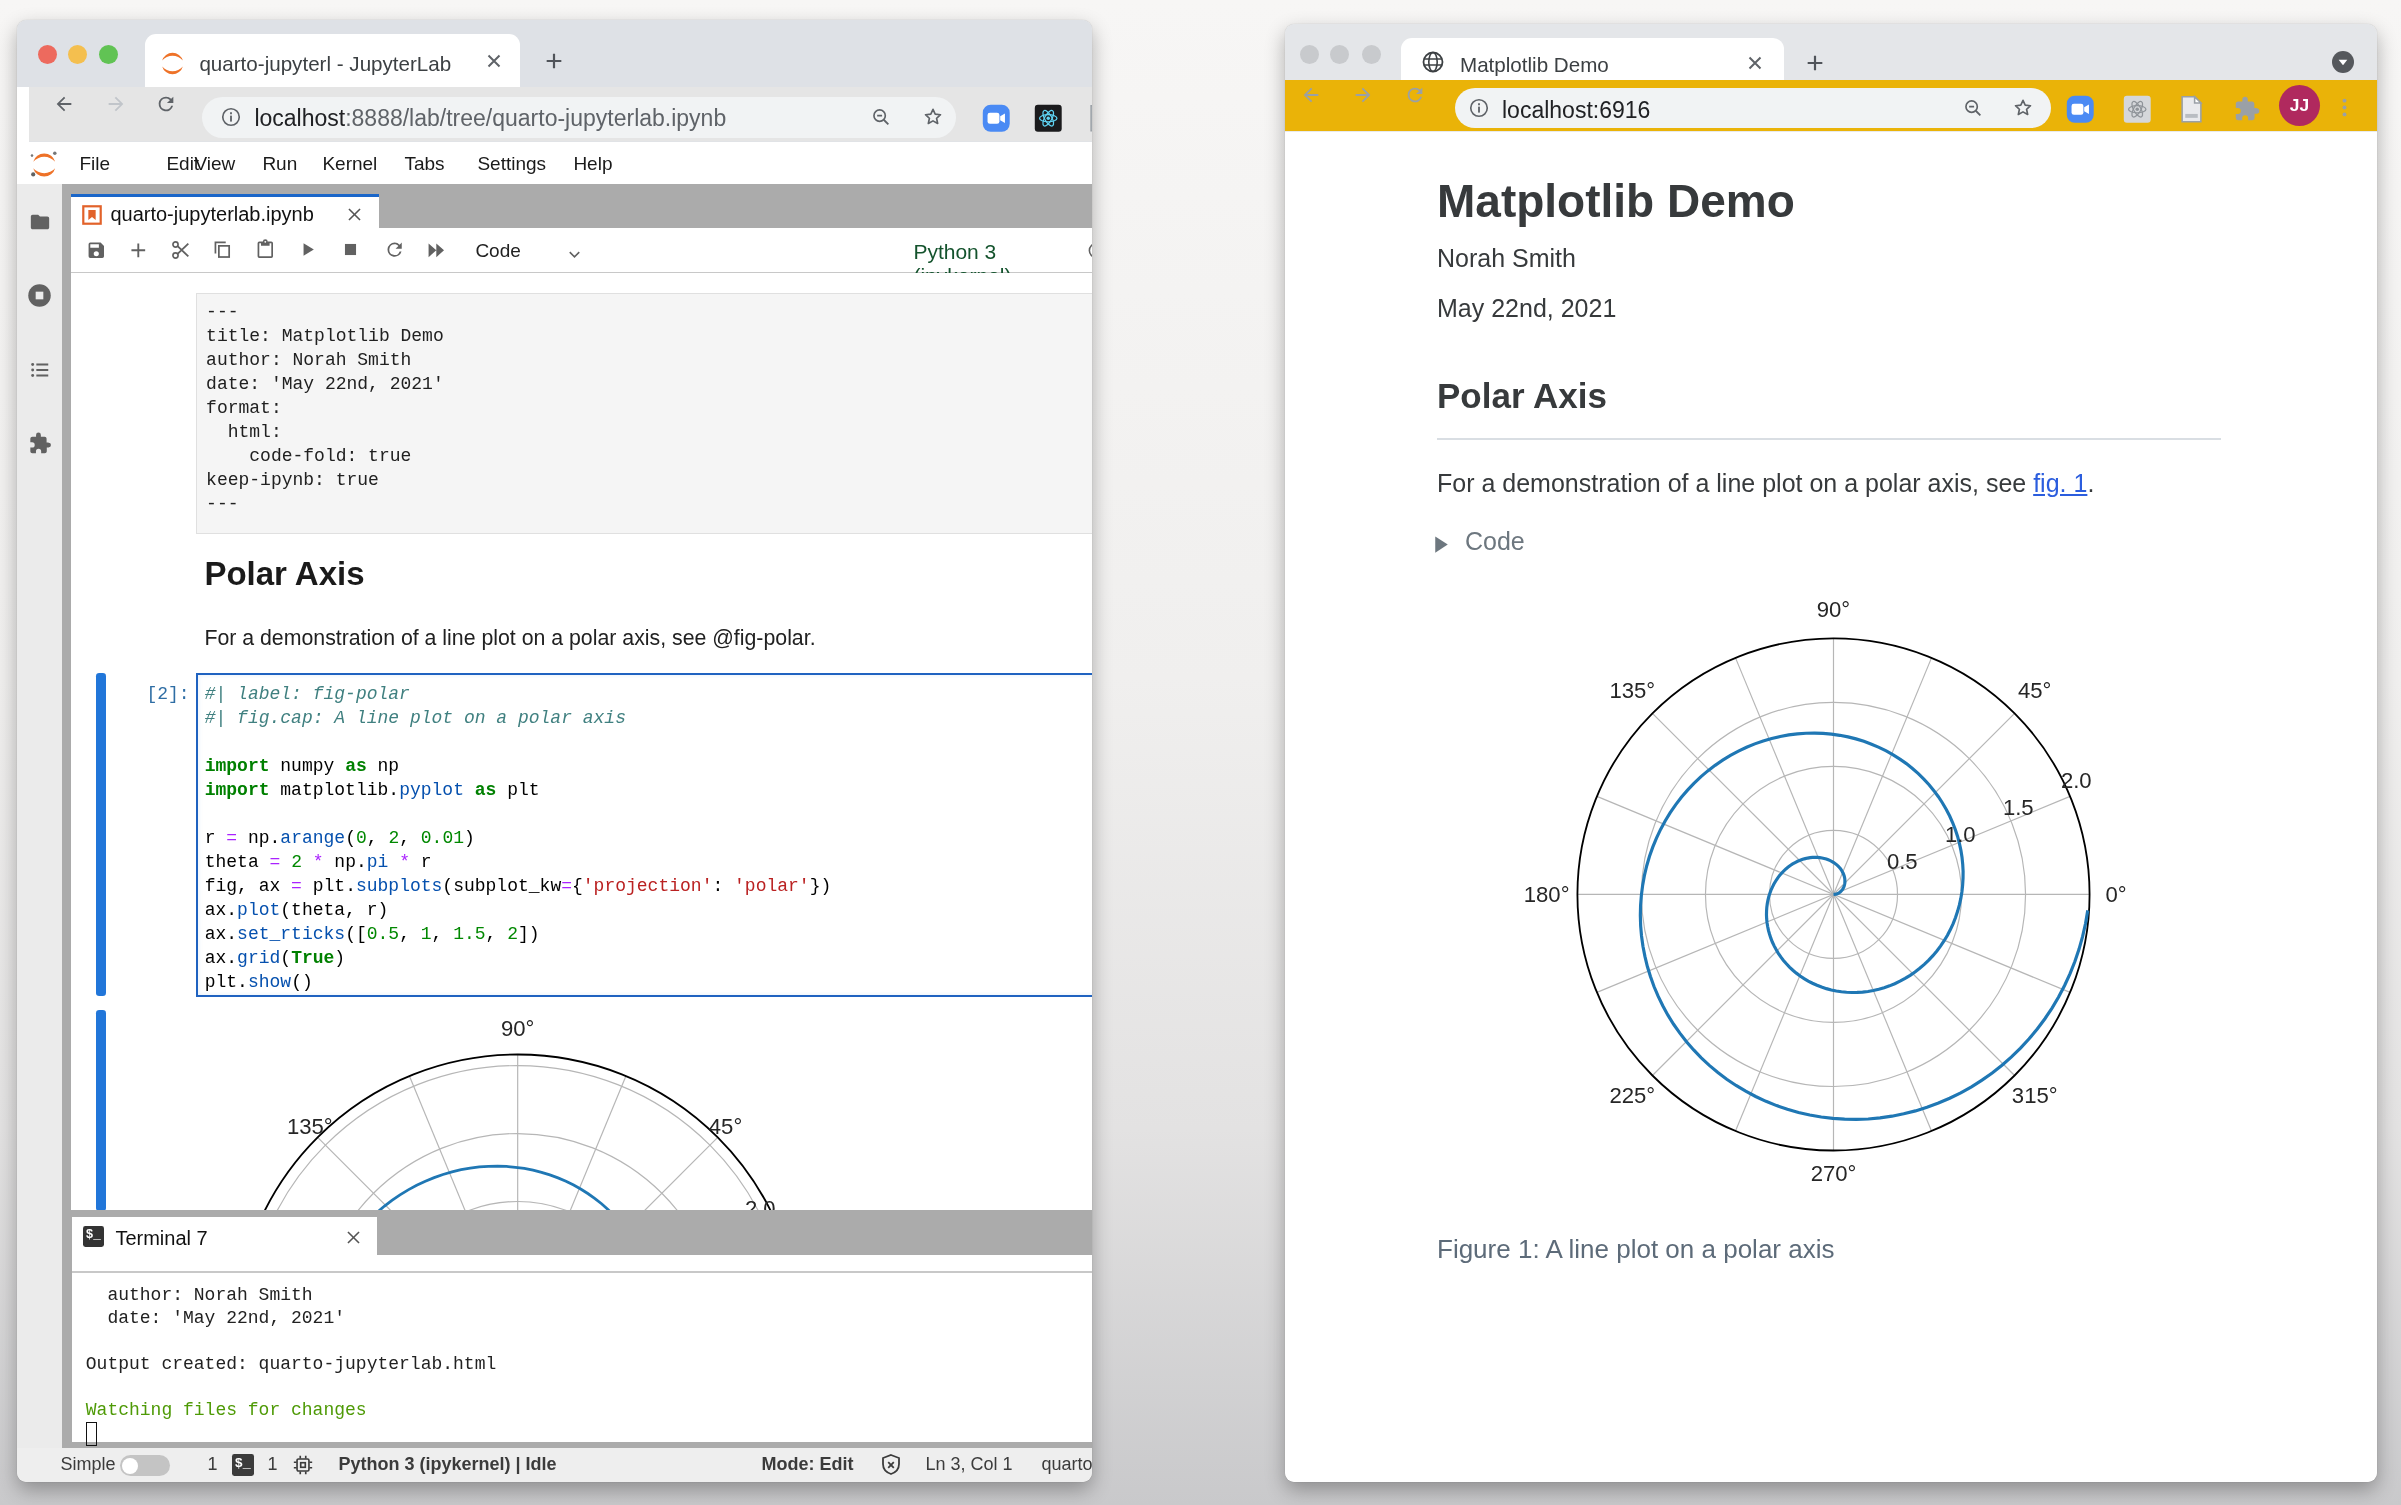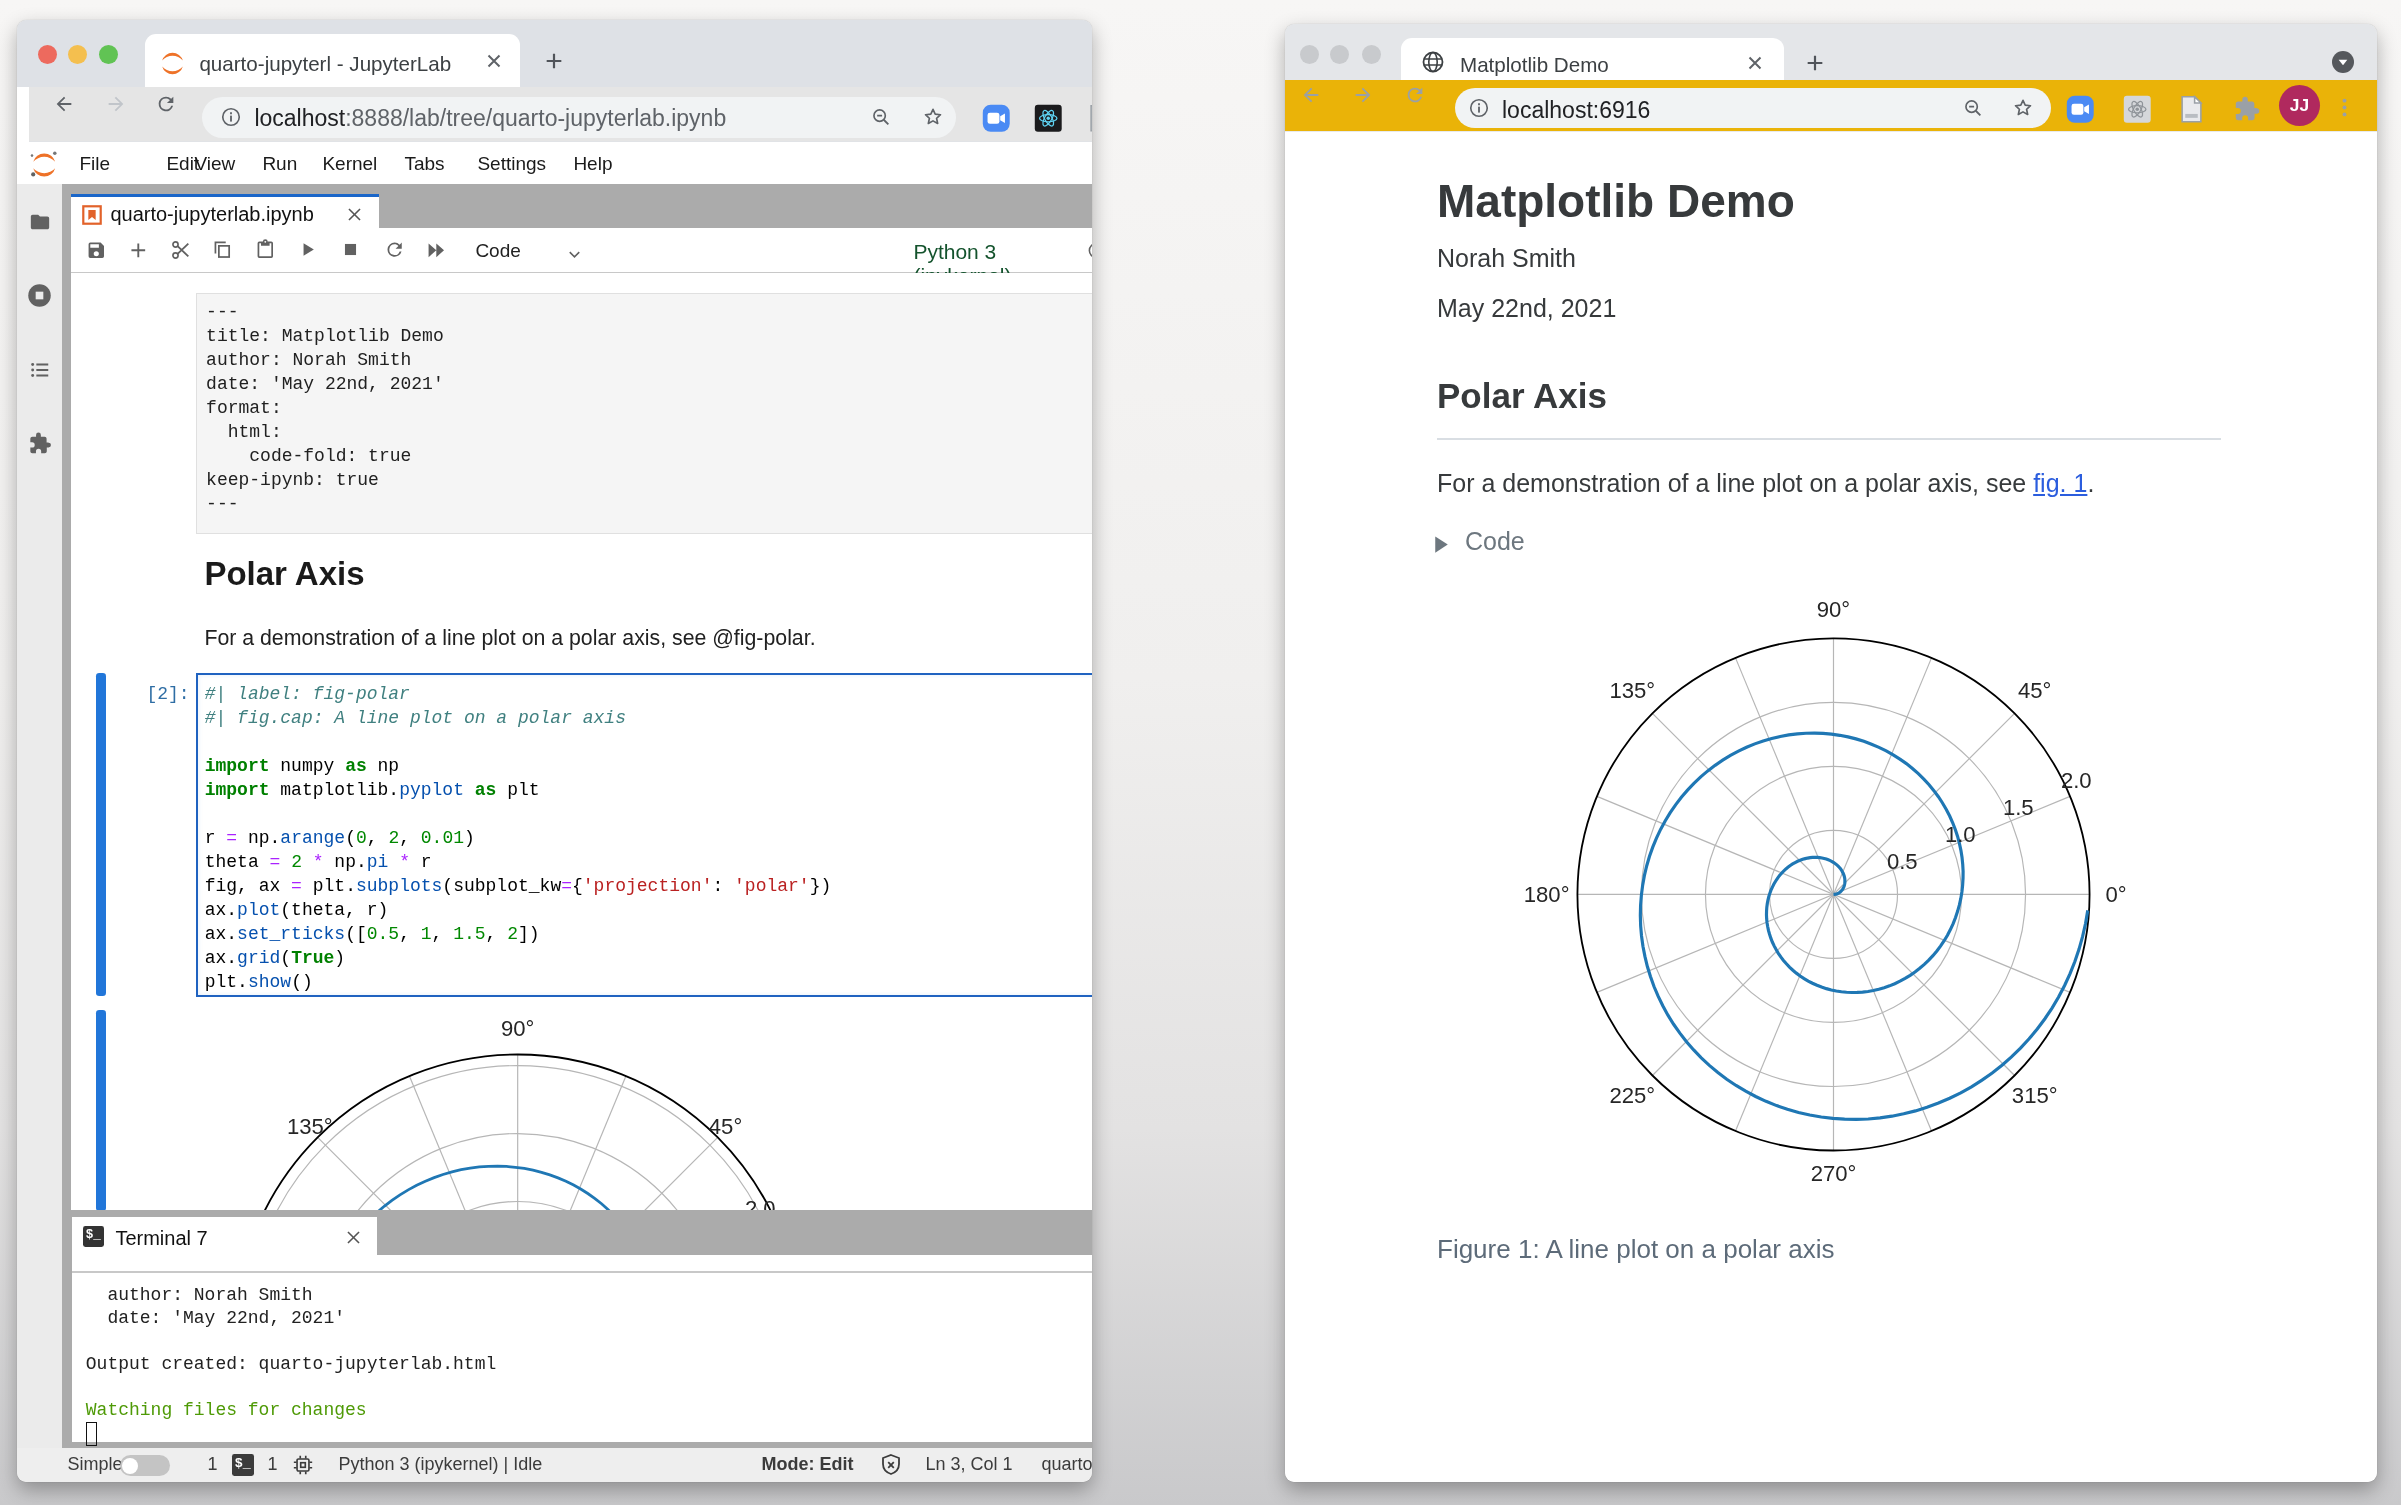--- a/index.html
+++ b/index.html
@@ -306,38 +306,38 @@
   date: 'May 22nd, 2021'
 
 Output created: quarto-jupyterlab.html
 
 <span style="color:#4e9a06;">Watching files for changes</span>
 <span style="display:inline-block; width:11px; height:24px; border:1.6px solid #111;"></span></div>
   </div>
  </div>
 
  <div class="abs" style="left:0; top:1428px; width:1257px; height:34px; background:#eeeeee; font-size:18px; color:#3b3b3b;">
-   <span class="abs" style="left:50px; top:6.3px;">Simple</span>
+   <span class="abs" style="left:43px; top:6.3px;">Simple</span>
    <div class="abs" style="left:103px; top:7.1px; width:50px; height:20.6px; border-radius:11px; background:#c4c4c4;"></div>
    <div class="abs" style="left:105px; top:9.5px; width:16px; height:16px; border-radius:50%; background:#fff;"></div>
    <span class="abs" style="left:190px; top:6.3px;">1</span>
    <div class="abs" style="left:215px; top:5.5px; width:22px; height:22px; background:#3b3b3b; border-radius:2.4px;">
         <span class="mono" style="position:absolute; left:2.4px; top:2.4px; font-size:13.4px; color:#fff; font-weight:bold;">$_</span>
       </div>
    <span class="abs" style="left:250px; top:6.3px;">1</span>
    <svg class="ic" style="left:275px; top:5.5px;" width="22" height="22" viewBox="0 0 24 24">
         <g stroke="#3b3b3b" fill="none" stroke-width="1.8">
           <rect x="5.5" y="5.5" width="13" height="13" rx="1.5"></rect>
           <rect x="9.5" y="9.5" width="5" height="5"></rect>
         </g>
         <g stroke="#3b3b3b" stroke-width="1.8">
           <path d="M9 2v3M15 2v3M9 19v3M15 19v3M2 9h3M2 15h3M19 9h3M19 15h3"></path>
         </g>
       </svg>
-   <span class="abs" style="left:321px; top:6.3px;">Python 3 (ipykernel) | Idle</span>
+   <span class="abs" style="left:321px; top:6.3px;font-weight:bold;">Python 3 (ipykernel) | Idle</span>
    <span class="abs" style="left:744px; top:6.3px;font-weight:bold;">Mode: Edit</span>
    <svg class="ic" style="left:862px; top:4.7px;" width="24" height="24" viewBox="0 0 24 24">
         <path d="M12 2 L20 5v6c0 5-3.4 8.4-8 10-4.6-1.6-8-5-8-10V5z" fill="none" stroke="#3b3b3b" stroke-width="1.8"></path>
         <path d="M9.2 9.2 L14.8 14.8 M14.8 9.2 L9.2 14.8" stroke="#3b3b3b" stroke-width="1.8"></path>
       </svg>
    <span class="abs" style="left:908px; top:6.3px;">Ln 3, Col 1</span>
    <span class="abs" style="left:1024px; top:6.3px;">quarto-jupyterlab.ipynb</span>
  </div>
 </div>
 

